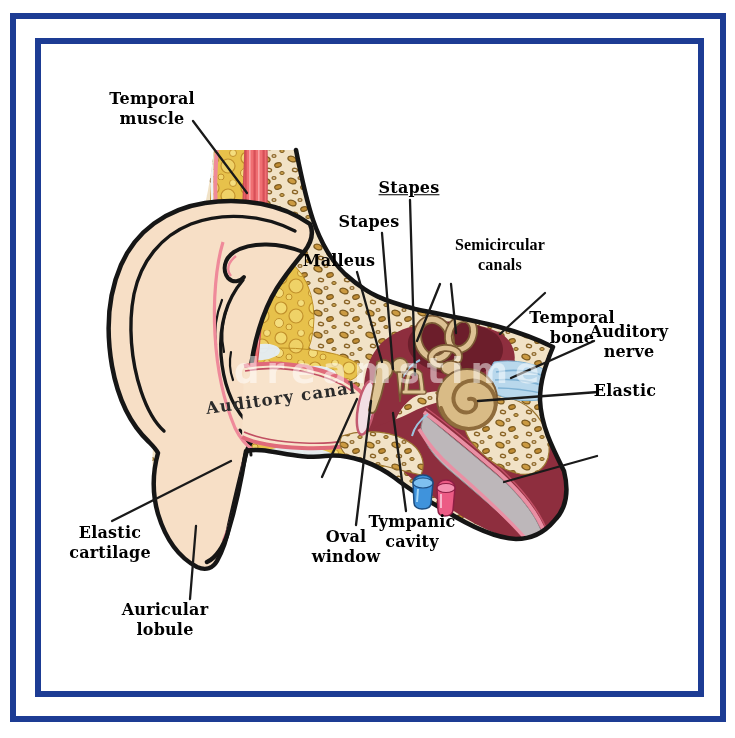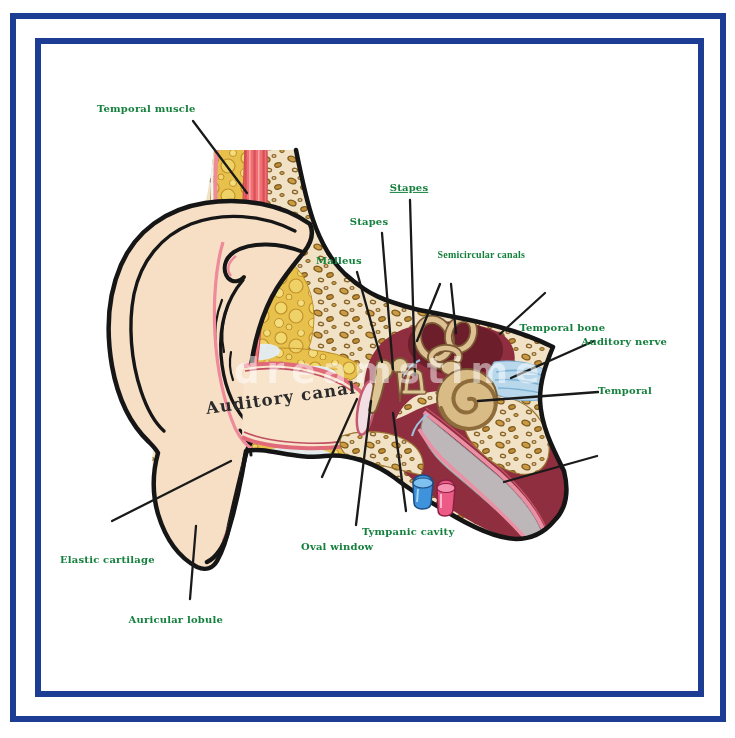--- a/index.html
+++ b/index.html
@@ -7,22 +7,22 @@
     position:relative; width:735px; height:738px; background:#ffffff;
     overflow:hidden; font-family:"DejaVu Serif","Liberation Serif",serif;
   }
   .frame-outer { position:absolute; left:10px; top:13px; right:9px; bottom:16px;
     border:6px solid #1d3c94; }
   .frame-inner { position:absolute; left:35px; top:38px; right:31px; bottom:41px;
     border:6px solid #1d3c94; }
   .art { position:absolute; left:0; top:0; }
   .label {
     position:absolute; transform:translate(-50%,-50%);
-    font-weight:bold; font-size:10px; line-height:1.22; color:#15803d;
-    letter-spacing:.2px; white-space:normal;
+    font-weight:bold; font-size:16px; line-height:1.22; color:#000000;
+    text-align:center; letter-spacing:.2px; white-space:normal;
   }
   .nowrap { white-space:nowrap; }
   .canal-label {
     position:absolute; transform:translate(-50%,-50%) rotate(-8deg);
     font-weight:bold; font-size:16.5px; color:#2b2b2b; letter-spacing:1.2px;
     white-space:nowrap;
   }
   .watermark {
     position:absolute; left:150px; top:350px; width:480px; text-align:center;
     font-family:"DejaVu Sans","Liberation Sans",sans-serif;
@@ -192,20 +192,20 @@
 
   <div class="watermark">dreamstime</div>
 
   <div class="label" style="left:152px; top:109px; width:110px;">Temporal muscle</div>
   <div class="label nowrap" style="left:409px; top:188px;text-decoration:underline;">Stapes</div>
   <div class="label nowrap" style="left:369px; top:222px;">Stapes</div>
   <div class="label nowrap" style="left:339px; top:261px;">Malleus</div>
   <div class="label" style="left:500px; top:255px; width:125px;font-family:Liberation Serif, serif;">Semicircular canals</div>
   <div class="label" style="left:572px; top:282px; width:105px;margin-top:46px;">Temporal bone</div>
   <div class="label" style="left:629px; top:342px; width:95px;">Auditory nerve</div>
-  <div class="label nowrap" style="left:625px; top:391px;">Temporal</div>
+  <div class="label nowrap" style="left:625px; top:391px;">Elastic</div>
   <div class="canal-label" style="left:281px; top:398px;">Auditory canal</div>
   <div class="label" style="left:412px; top:532px; width:100px;">Tympanic cavity</div>
   <div class="label" style="left:346px; top:547px; width:90px;">Oval window</div>
-  <div class="label" style="left:110px; top:560px; width:100px;">Elastic cartilage</div>
-  <div class="label" style="left:186px; top:620px; width:115px;">Auricular lobule</div>
+  <div class="label" style="left:110px; top:543px; width:100px;">Elastic cartilage</div>
+  <div class="label" style="left:165px; top:620px; width:115px;">Auricular lobule</div>
 
 </div>
 
 </body></html>

